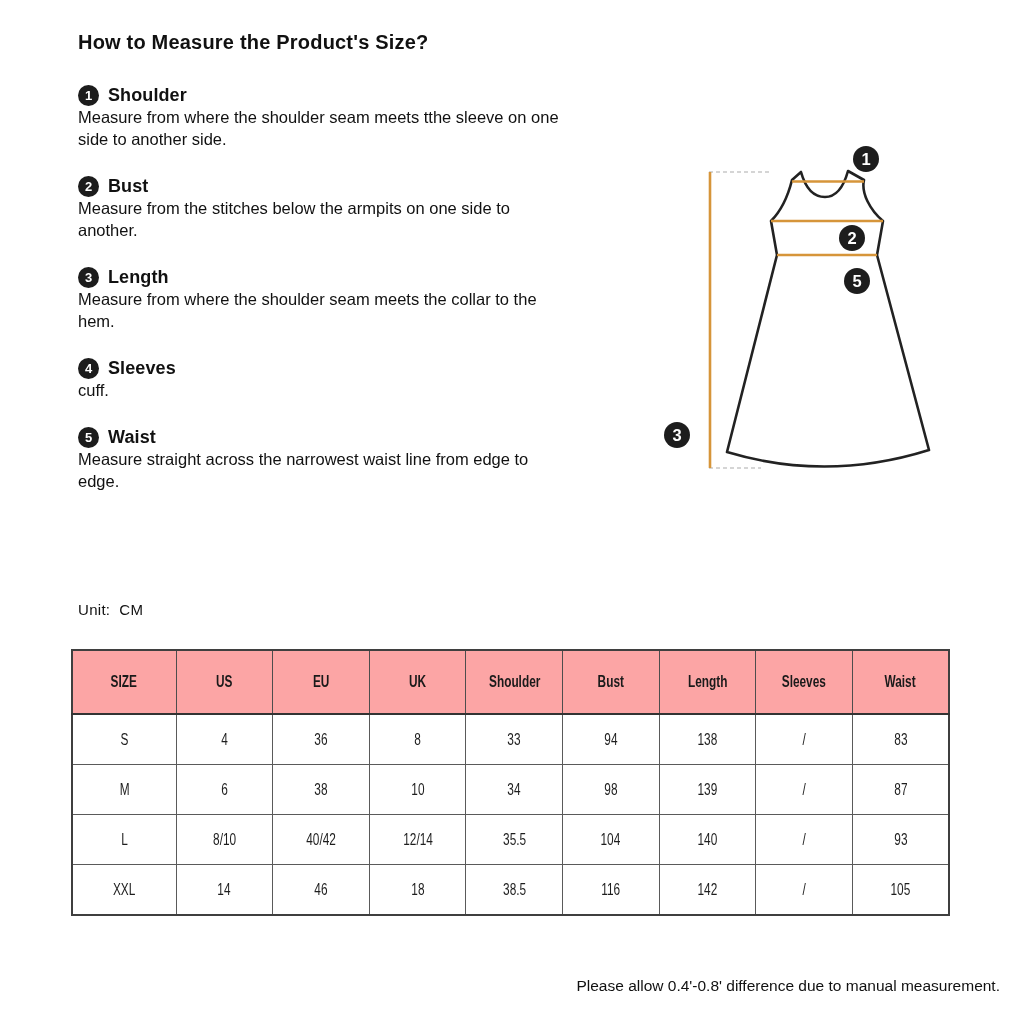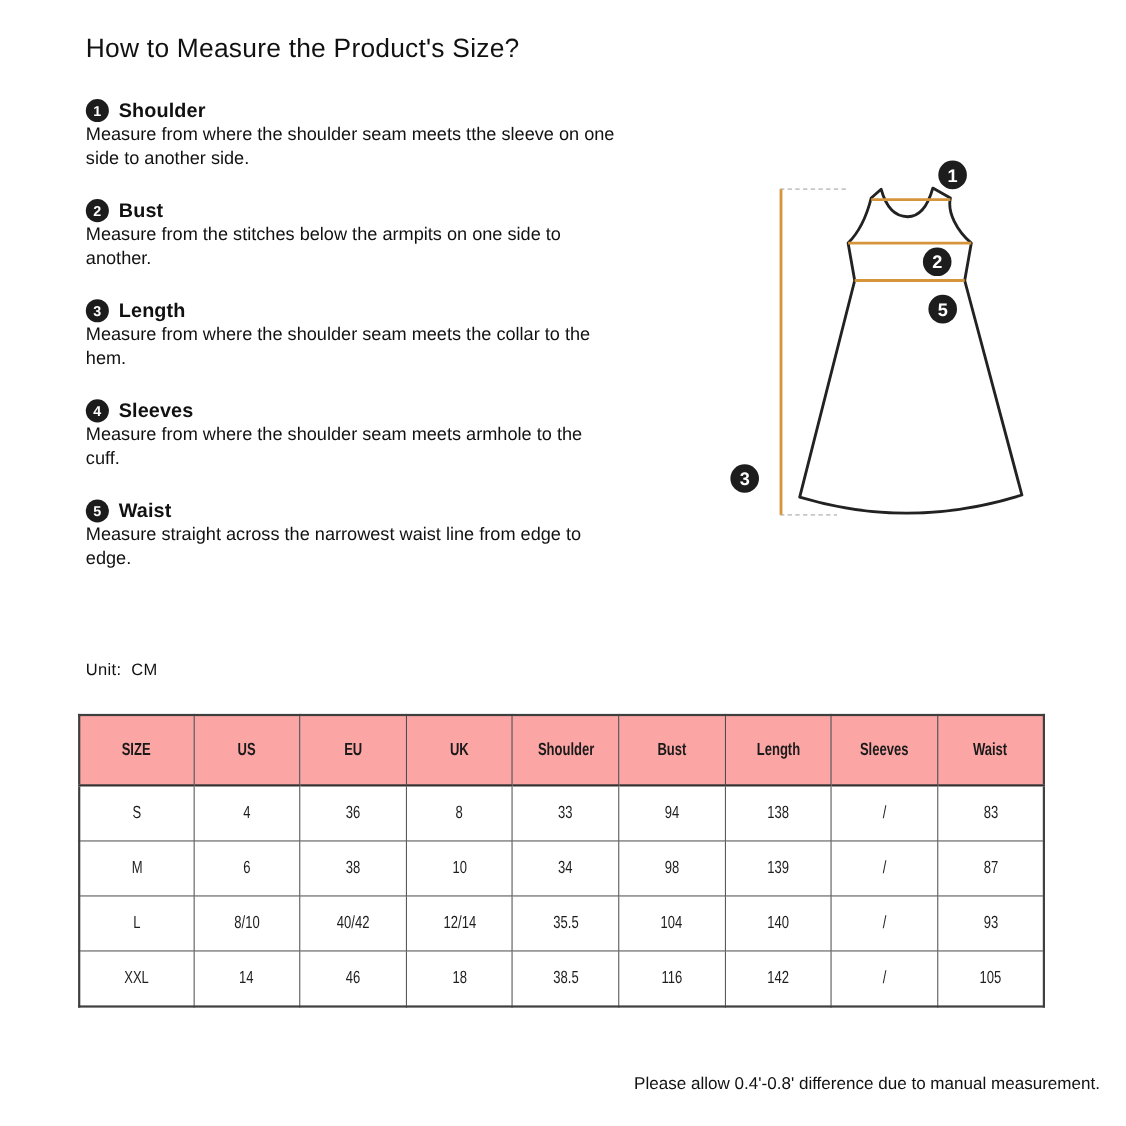--- a/index.html
+++ b/index.html
@@ -1,21 +1,21 @@
 <!DOCTYPE html>
 <html><head>
 <meta charset="utf-8">
 <style>
   html,body { margin:0; padding:0; }
   body {
     width:1024px; height:1024px; background:#ffffff; position:relative;
     font-family:"Liberation Sans", sans-serif; color:#111; overflow:hidden;
   }
   .left-col { position:absolute; left:78px; top:31px; width:534px; }
-  .page-title { font-size:24px; font-weight:400; margin:0 0 31px 0; letter-spacing:.2px; }
+  .page-title { font-size:20px; font-weight:700; margin:0 0 31px 0; letter-spacing:.2px; }
   .section { margin-bottom:26px; }
   .sec-head { display:flex; align-items:center; gap:9px; }
   .badge {
     width:21px; height:21px; border-radius:50%; background:#1c1c1c; color:#fff;
     font-size:13px; font-weight:700; display:flex; align-items:center; justify-content:center;
     flex:0 0 auto;
   }
   .sec-label { font-size:18px; font-weight:600; letter-spacing:.1px; }
   .sec-desc { margin-top:0; font-size:16.5px; line-height:22px; }
   .unit-label { position:absolute; left:78px; top:601px; font-size:15px; white-space:pre; letter-spacing:.3px; }
@@ -82,21 +82,20 @@
       <div>hem.</div>
     </div>
   </div>
 
   <div class="section">
     <div class="sec-head">
       <span class="badge">4</span>
       <span class="sec-label">Sleeves</span>
     </div>
     <div class="sec-desc">
-      <div>Measure from where the shoulder seam meets armhole to the</div>
       <div>cuff.</div>
     </div>
   </div>
 
   <div class="section">
     <div class="sec-head">
       <span class="badge">5</span>
       <span class="sec-label">Waist</span>
     </div>
     <div class="sec-desc">

